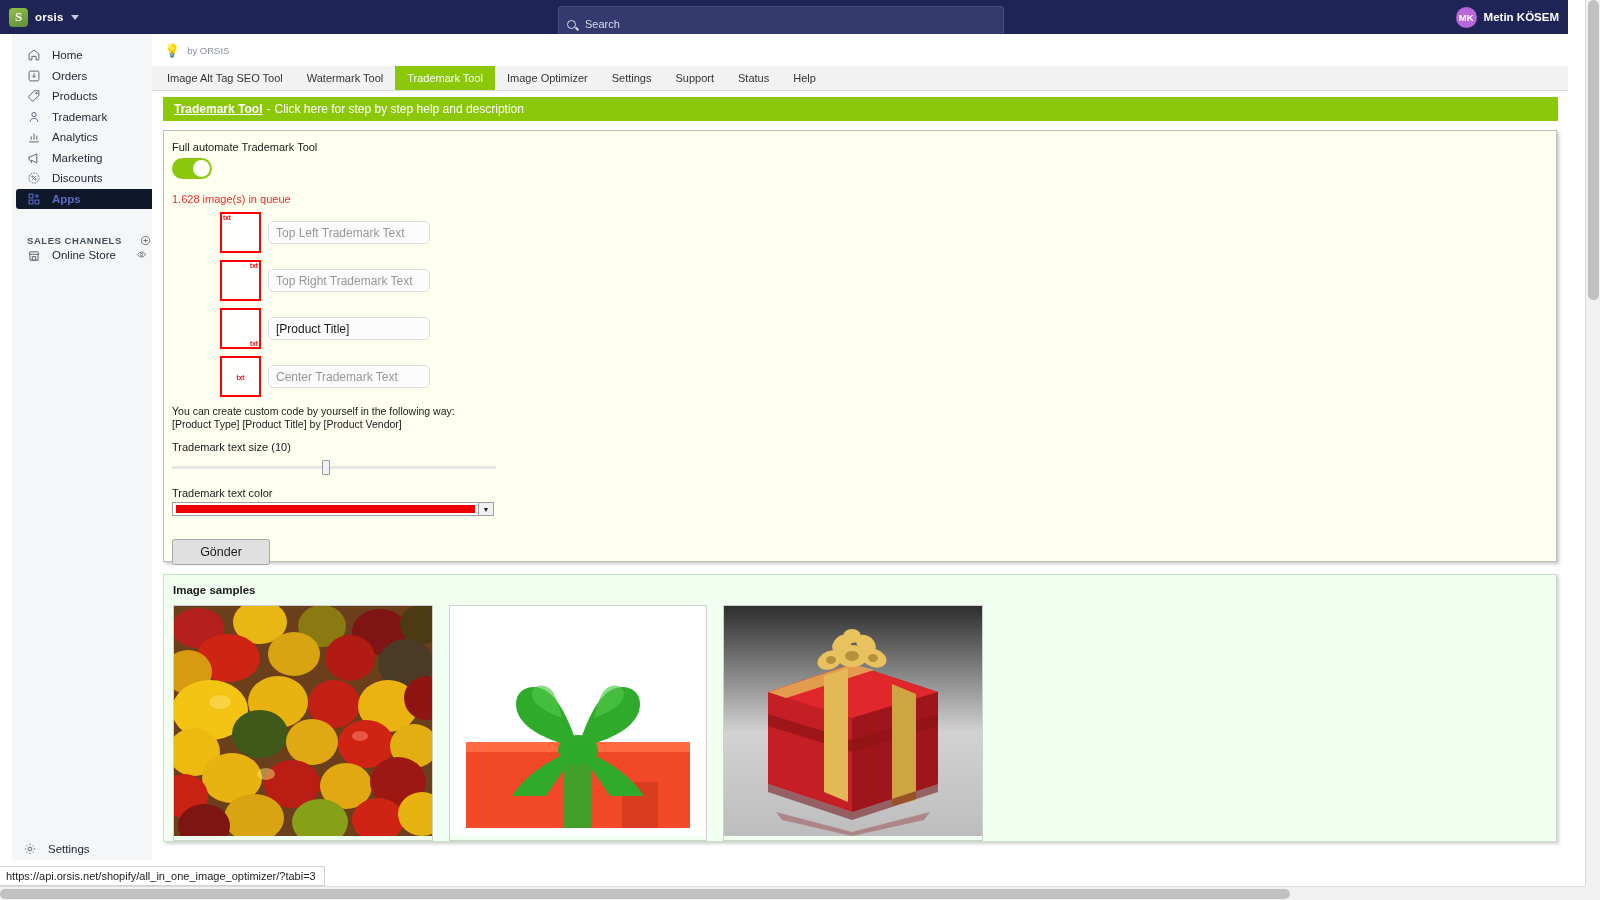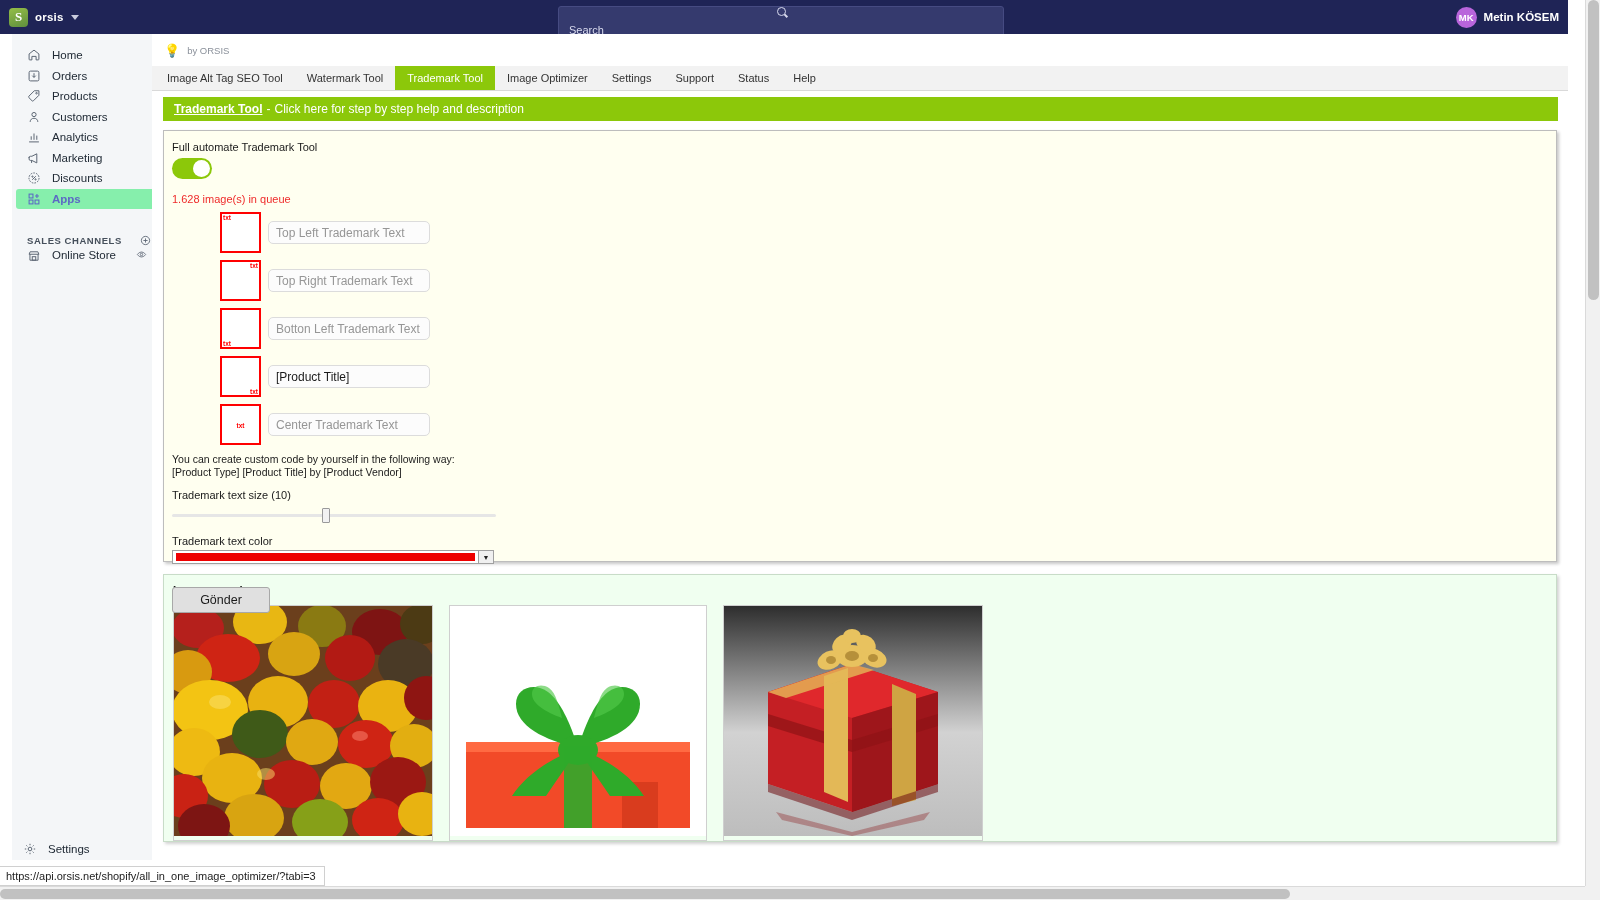--- a/index.html
+++ b/index.html
@@ -32,21 +32,21 @@
   }
   #brand-name { color: #fff; font-size: 11.5px; font-weight: bold; letter-spacing: .2px; }
   .caret-down {
     width: 0; height: 0; border-left: 4px solid transparent;
     border-right: 4px solid transparent; border-top: 5px solid #c9cbdd;
   }
   #search-wrap {
     position: absolute; left: 558px; top: 6px;
     width: 446px; height: 36px;
     background: #353a6e; border: 1px solid #464b82; border-radius: 3px;
-    display: flex; align-items: center; padding: 0 8px; gap: 7px; flex-direction: column;
+    display: flex; align-items: center; padding: 0 8px; gap: 7px;
   }
   #search-input {
     background: transparent; border: none; outline: none;
     color: #ffffff; font-size: 11px; width: 100%;
     font-family: "Liberation Sans", sans-serif;
   }
   #search-input::placeholder { color: #d8daee; opacity: 1; }
   .mag {
     width: 9px; height: 9px; border: 1.5px solid #d8daee; border-radius: 50%;
     position: relative; flex: none;
@@ -70,21 +70,21 @@
   #sidebar {
     position: absolute; top: 34px; left: 12px;
     width: 152px; height: 826px;
     background: #f4f6f8; border-right: 1px solid #dfe3e8;
   }
   .nav-item {
     display: flex; align-items: center; gap: 11px;
     height: 20.5px; padding-left: 11px; margin: 0 4px;
     font-size: 11.5px; color: #212b36; border-radius: 3px; cursor: pointer;
   }
-  .nav-item.active { background: #86efac; color: #5c6ac4; font-weight: bold; }
+  .nav-item.active { background: #0f172a; color: #5c6ac4; font-weight: bold; }
   .nav-ico { width: 14px; height: 14px; flex: none; display:block; }
   #nav-list { padding-top: 11px; }
   #sales-header {
     display: flex; align-items: center; justify-content: space-between;
     padding: 0 12px 0 15px; margin-top: 22px; height: 18px;
   }
   #sales-title { font-size: 9.5px; font-weight: bold; color: #454f5b; letter-spacing: .55px; }
   .sm-ico { width: 11px; height: 11px; flex: none; cursor: pointer; }
   .channel-row {
     display: flex; align-items: flex-start; gap: 11px;
@@ -289,21 +289,21 @@
           <circle cx="13.6" cy="6" r="1.1"></circle>
       </svg>
       <span>Products</span>
     </div>
 
     <div class="nav-item">
       <svg class="nav-ico" viewBox="0 0 20 20" fill="none" stroke="#5a6472" stroke-width="1.4">
         <circle cx="10" cy="6.5" r="3"></circle>
           <path d="M4.5 17c0-3.2 2.5-5.2 5.5-5.2s5.5 2 5.5 5.2"></path>
       </svg>
-      <span>Customers</span>
+      <span>Trademark</span>
     </div>
 
     <div class="nav-item">
       <svg class="nav-ico" viewBox="0 0 20 20" fill="none" stroke="#5a6472" stroke-width="1.4">
         <path d="M3 17h14M6 14V9m4 5V5m4 9v-6"></path>
       </svg>
       <span>Analytics</span>
     </div>
 
     <div class="nav-item">
@@ -402,26 +402,20 @@
       <input class="wm-input" type="text" placeholder="Top Left Trademark Text" style="">
     </div>
 
     <div class="wm-row">
       <div class="wm-box pos-tr">
         <span class="txt">txt</span>
       </div>
       <input class="wm-input" type="text" placeholder="Top Right Trademark Text" style="">
     </div>
 
-    <div class="wm-row">
-      <div class="wm-box pos-bl">
-        <span class="txt">txt</span>
-      </div>
-      <input class="wm-input" type="text" placeholder="Botton Left Trademark Text" style="">
-    </div>
 
     <div class="wm-row">
       <div class="wm-box pos-br">
         <span class="txt">txt</span>
       </div>
       <input class="wm-input" type="text" placeholder="Bottom Right Trademark Text" value="[Product Title]" style="">
     </div>
 
     <div class="wm-row">
       <div class="wm-box pos-c">

